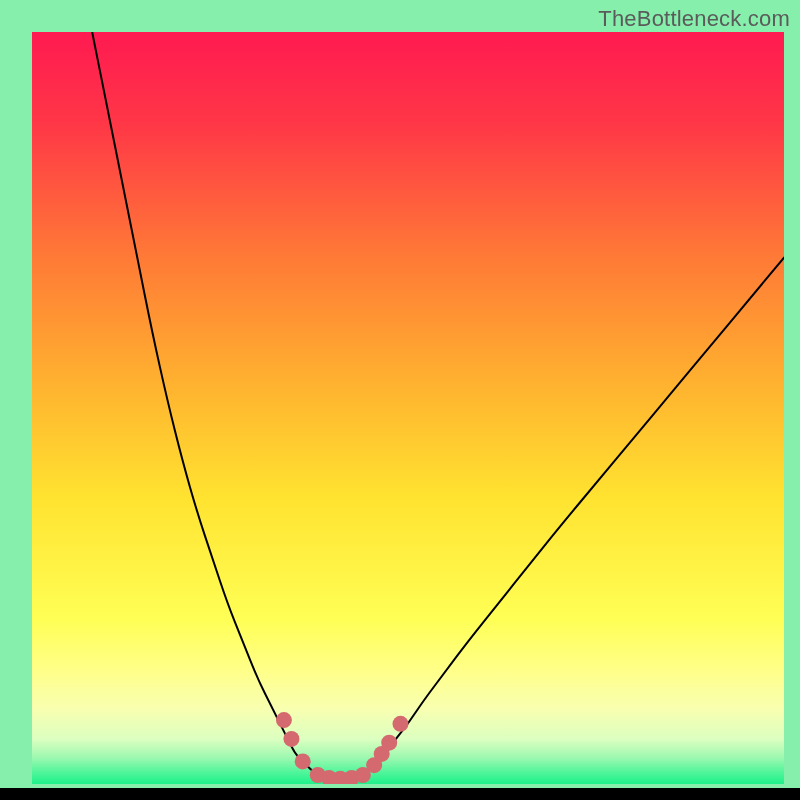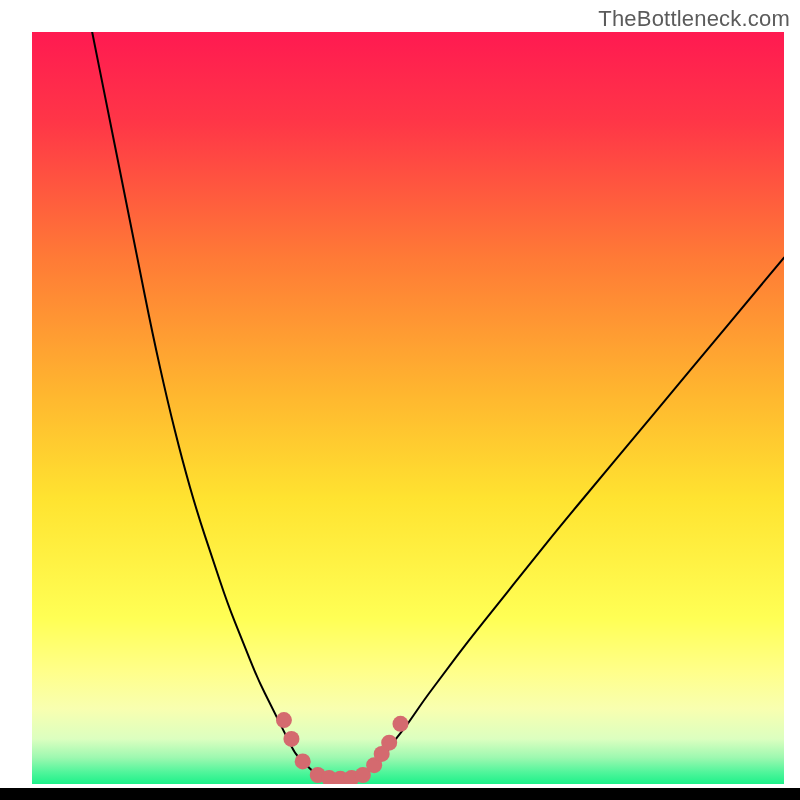--- a/index.html
+++ b/index.html
@@ -10,21 +10,21 @@
     overflow: hidden;
     background: #000;
     font-family: Arial, Helvetica, sans-serif;
   }
   .frame {
     position: absolute;
     left: 0;
     top: 0;
     width: 800px;
     height: 788px;
-    background: #ffffff;
+    background: #86efac;
   }
   .plot-area {
     position: absolute;
     left: 32px;
     top: 32px;
     width: 752px;
     height: 752px;
     
   }
   svg.bg, svg.curves, svg.markers {

